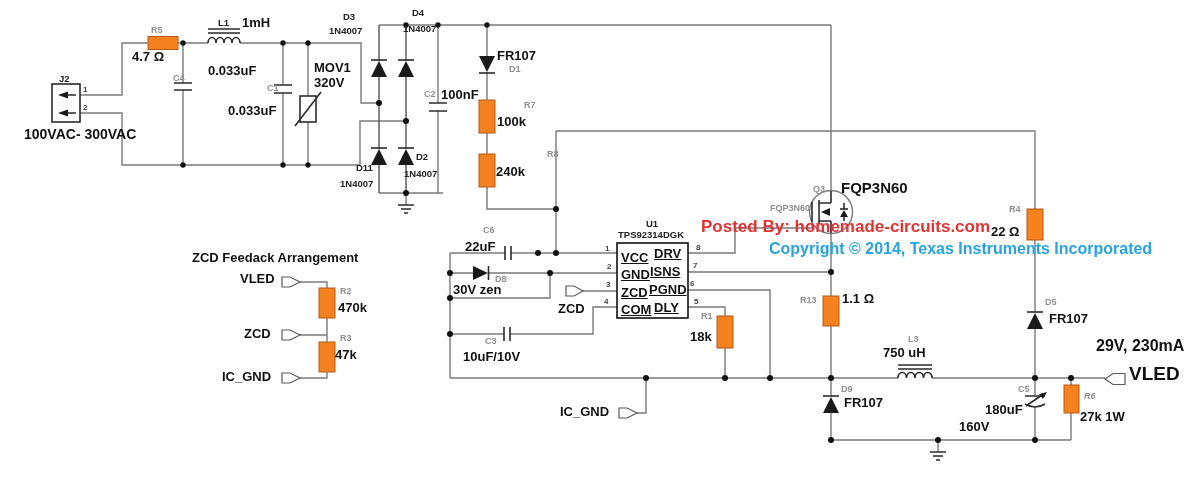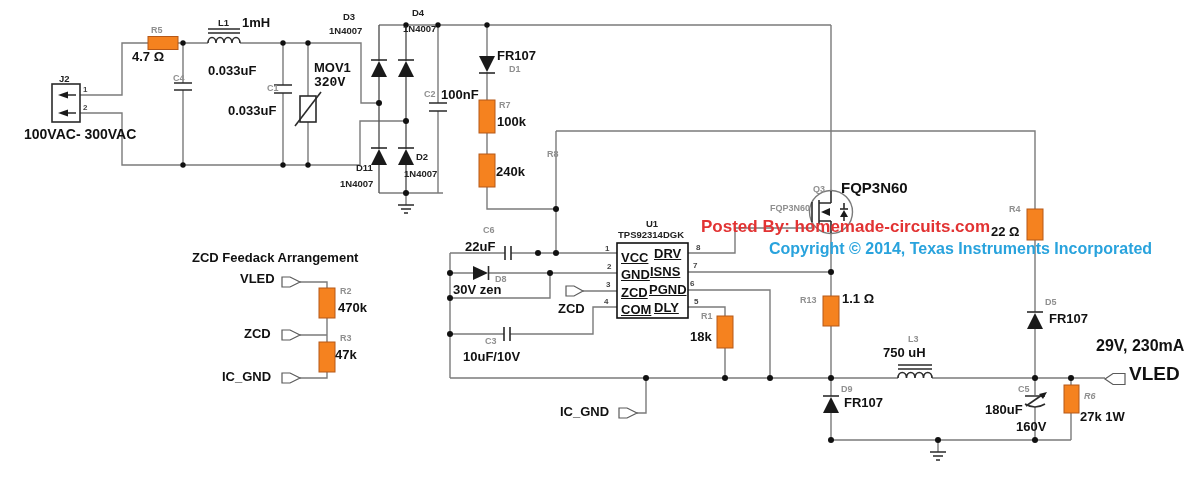--- a/index.html
+++ b/index.html
@@ -217,34 +217,34 @@
       <div class="lbl val14" style="left: 24px; top: 127px;">100VAC- 300VAC</div>
       <div class="lbl ref" style="left: 151px; top: 26px;">R5</div>
       <div class="lbl val" style="left: 132px; top: 50px;">4.7 Ω</div>
       <div class="lbl blk" style="left: 218px; top: 18px;">L1</div>
       <div class="lbl val" style="left: 242px; top: 16px;">1mH</div>
       <div class="lbl ref" style="left: 173px; top: 74px;">C4</div>
       <div class="lbl val" style="left: 208px; top: 64px;">0.033uF</div>
       <div class="lbl ref" style="left: 267px; top: 84px;">C1</div>
       <div class="lbl val" style="left: 228px; top: 104px;">0.033uF</div>
       <div class="lbl val" style="left: 314px; top: 61px;">MOV1</div>
-      <div class="lbl val" style="left: 314px; top: 76px; font-family: Liberation Mono, monospace;">320V</div>
+      <div class="lbl val" style="left: 314px; top: 76px;">320V</div>
       <div class="lbl blk" style="left: 343px; top: 12px;">D3</div>
       <div class="lbl blk" style="left: 329px; top: 26px;">1N4007</div>
       <div class="lbl blk" style="left: 412px; top: 8px;">D4</div>
       <div class="lbl blk" style="left: 403px; top: 24px;">1N4007</div>
       <div class="lbl blk" style="left: 356px; top: 163px;">D11</div>
       <div class="lbl blk" style="left: 340px; top: 179px;">1N4007</div>
       <div class="lbl blk" style="left: 416px; top: 152px;">D2</div>
       <div class="lbl blk" style="left: 404px; top: 169px;">1N4007</div>
       <div class="lbl ref" style="left: 424px; top: 90px;">C2</div>
       <div class="lbl val" style="left: 441px; top: 88px;">100nF</div>
       <div class="lbl val" style="left: 497px; top: 49px;">FR107</div>
       <div class="lbl ref" style="left: 509px; top: 65px;">D1</div>
-      <div class="lbl ref" style="left: 499px; top: 101px;">R7</div>
+      <div class="lbl ref" style="left: 524px; top: 101px;">R7</div>
       <div class="lbl val" style="left: 497px; top: 115px;">100k</div>
       <div class="lbl ref" style="left: 499px; top: 150px; margin-left: 48px;">R8</div>
       <div class="lbl val" style="left: 496px; top: 165px;">240k</div>
       <div class="lbl ref" style="left: 483px; top: 226px;">C6</div>
       <div class="lbl val" style="left: 465px; top: 240px;">22uF</div>
       <div class="lbl ref" style="left: 495px; top: 275px;">D8</div>
       <div class="lbl val" style="left: 453px; top: 283px;">30V zen</div>
       <div class="lbl ref" style="left: 485px; top: 337px;">C3</div>
       <div class="lbl val" style="left: 463px; top: 350px;">10uF/10V</div>
       <div class="lbl blk" style="left: 646px; top: 219px;">U1</div>
@@ -281,21 +281,21 @@
       <div class="lbl ref" style="left: 1045px; top: 298px;">D5</div>
       <div class="lbl val" style="left: 1049px; top: 312px;">FR107</div>
       <div class="lbl ref" style="left: 908px; top: 335px;">L3</div>
       <div class="lbl val" style="left: 883px; top: 346px;">750 uH</div>
       <div class="lbl ref" style="left: 841px; top: 385px;">D9</div>
       <div class="lbl val" style="left: 844px; top: 396px;">FR107</div>
       <div class="lbl val16" style="left: 1096px; top: 338px;">29V, 230mA</div>
       <div class="lbl big" style="left: 1129px; top: 364px;">VLED</div>
       <div class="lbl ref" style="left: 1018px; top: 385px;">C5</div>
       <div class="lbl val" style="left: 985px; top: 403px;">180uF</div>
-      <div class="lbl val" style="left: 1016px; top: 420px;">160V</div>
+      <div class="lbl val" style="left: 959px; top: 420px;">160V</div>
       <div class="lbl ref" style="left: 1084px; top: 392px; font-style: italic;">R6</div>
       <div class="lbl val" style="left: 1080px; top: 410px;">27k 1W</div>
       <div class="lbl title" style="left: 192px; top: 251px;">ZCD Feedack Arrangement</div>
       <div class="lbl port" style="left: 240px; top: 272px;">VLED</div>
       <div class="lbl port" style="left: 244px; top: 327px;">ZCD</div>
       <div class="lbl port" style="left: 222px; top: 370px;">IC_GND</div>
       <div class="lbl ref" style="left: 340px; top: 287px;">R2</div>
       <div class="lbl val" style="left: 338px; top: 301px;">470k</div>
       <div class="lbl ref" style="left: 340px; top: 334px;">R3</div>
       <div class="lbl val" style="left: 335px; top: 348px;">47k</div>

